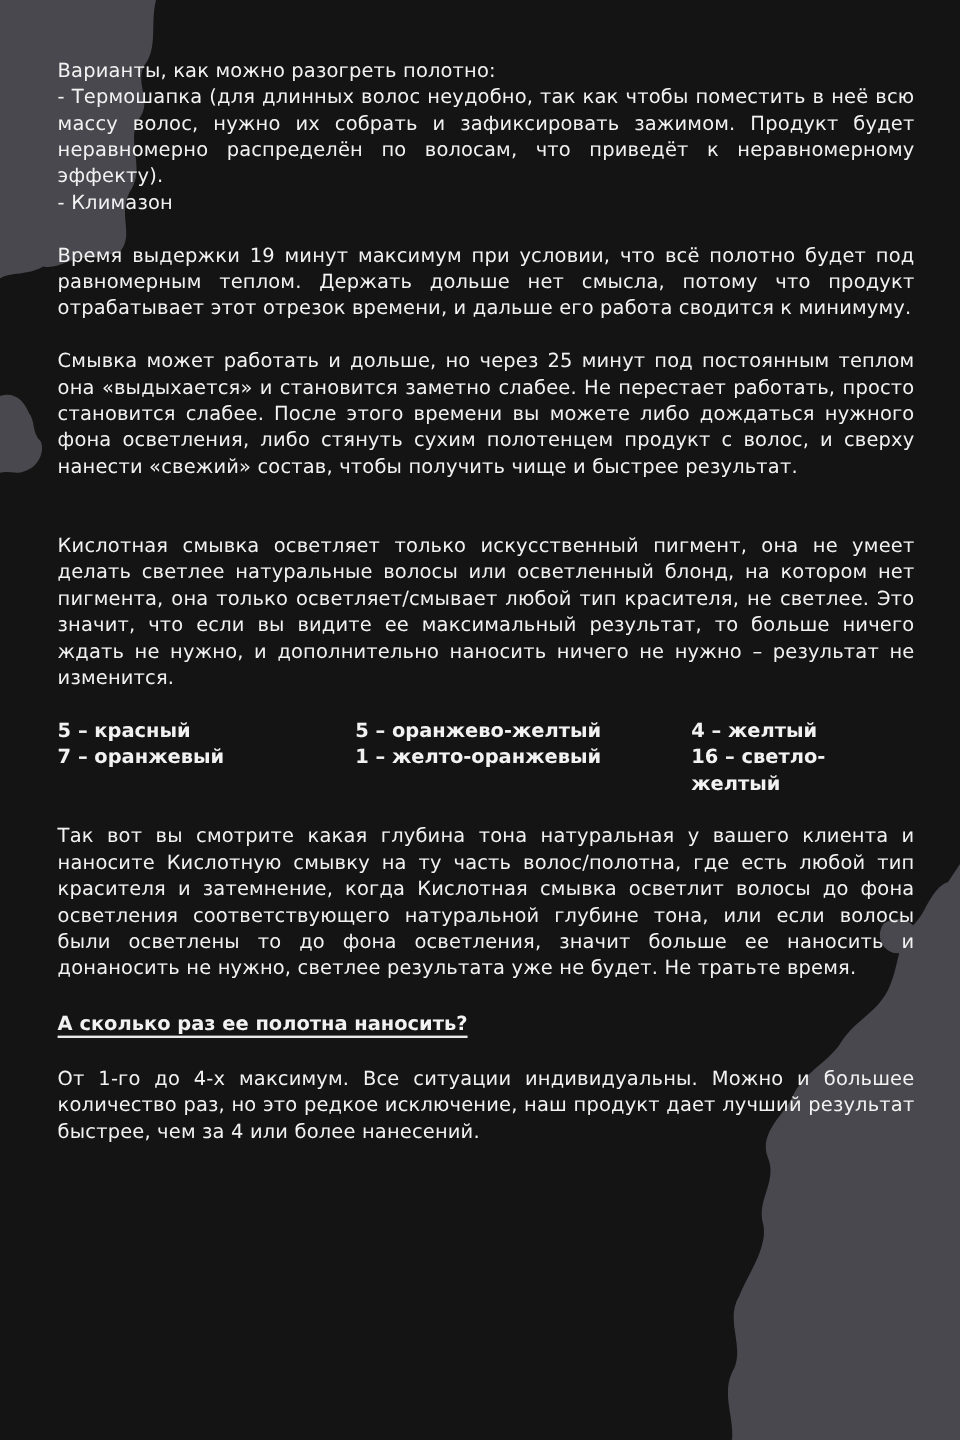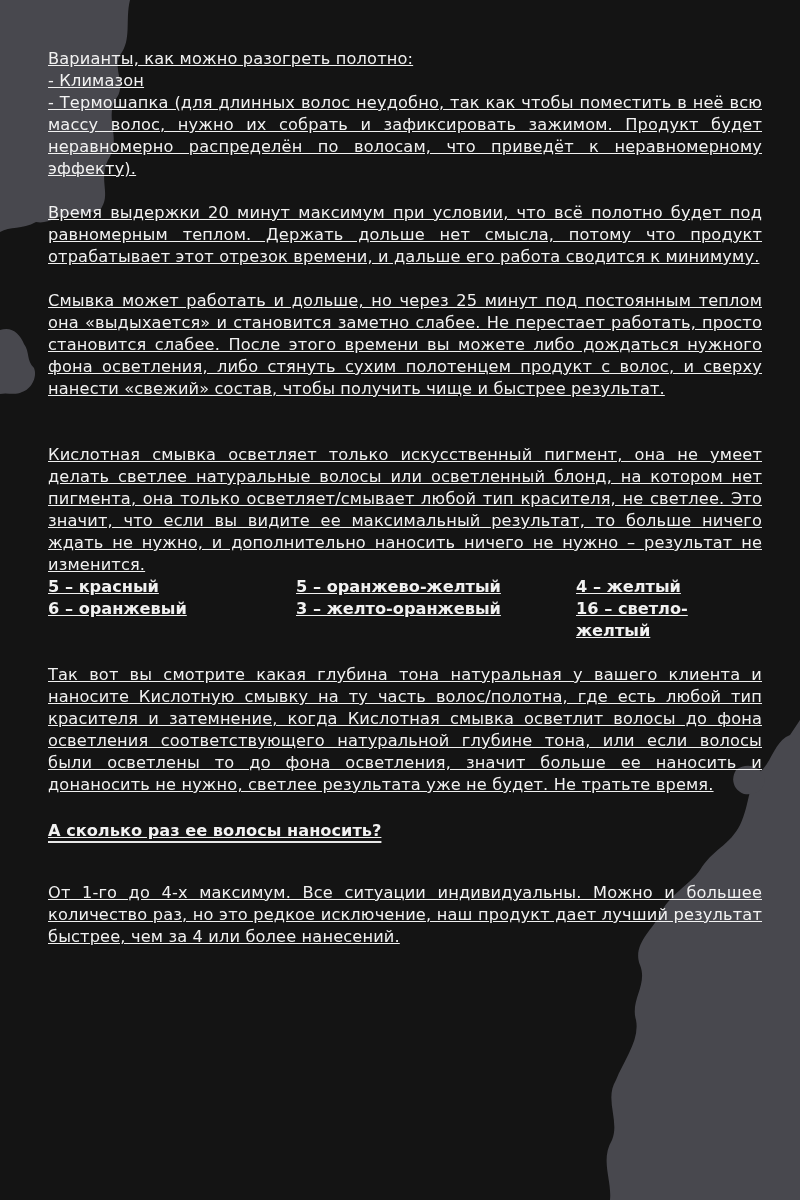--- a/index.html
+++ b/index.html
@@ -3,21 +3,21 @@
 <meta charset="utf-8">
 <style>
   html, body { margin: 0; padding: 0; }
   body {
     width: 800px; height: 1200px; overflow: hidden;
     background: #141414; position: relative;
     font-family: "DejaVu Sans", sans-serif;
     color: #f2f2f2;
   }
   .bg { position: absolute; inset: 0; z-index: 0; }
-  .page { position: absolute; left: 48px; top: 48px; width: 714px; z-index: 1; text-decoration: underline; }
+  .page { position: absolute; left: 48px; top: 48px; width: 714px; z-index: 1; }
   .p { font-size: 16.2px; line-height: 22px; margin: 0; text-align: justify; letter-spacing: 0.15px; }
   .p + .p { margin-top: 22px; }
   .line { display: block; }
   .gap { height: 22px; }
   .heading {
     font-weight: bold; font-size: 16.2px; line-height: 22px; margin: 0;
     display: inline; text-decoration: underline; text-decoration-thickness: 2px;
     text-underline-offset: 5px; text-decoration-color: #e8e8e8;
   }
   .hwrap { margin: 0; line-height: 26px; }
@@ -29,41 +29,41 @@
 <svg class="bg" width="800" height="1200" viewBox="0 0 800 1200">
   <path fill="#48484e" d="M0,0 L130,0 C125,20 132,40 120,55 C112,70 128,85 115,100 C105,120 122,140 108,160 C98,180 112,195 100,210 L78,215 C60,212 50,225 36,222 C22,230 10,226 0,232 Z"></path>
   <path fill="#48484e" d="M0,330 C12,326 20,334 24,344 C30,352 26,360 34,368 C38,378 30,390 22,392 C14,396 8,392 0,394 Z"></path>
   <path fill="#48484e" d="M800,720 L800,1200 L610,1200 C612,1180 600,1160 612,1140 C620,1120 604,1100 616,1080 C624,1060 640,1040 636,1020 C630,1000 648,985 640,965 C632,945 652,930 660,915 C668,895 690,885 700,870 C712,850 730,845 740,825 C750,805 748,780 762,770 C772,760 776,740 790,735 Z"></path>
   <path fill="#48484e" d="M736,770 C746,762 760,766 764,776 C768,788 756,796 744,794 C734,790 730,780 736,770 Z"></path>
 </svg>
 
 <div class="page">
   <div class="p">
     <span class="line">Варианты, как можно разогреть полотно:</span>
+    <span class="line">- Термошапка (для длинных волос неудобно, так как чтобы поместить в неё всю массу волос, нужно их собрать и зафиксировать зажимом. Продукт будет неравномерно распределён по волосам, что приведёт к неравномерному эффекту).</span>
     <span class="line">- Климазон</span>
-    <span class="line">- Термошапка (для длинных волос неудобно, так как чтобы поместить в неё всю массу волос, нужно их собрать и зафиксировать зажимом. Продукт будет неравномерно распределён по волосам, что приведёт к неравномерному эффекту).</span>
   </div>
 
-  <p class="p">Время выдержки 20 минут максимум при условии, что всё полотно будет под равномерным теплом. Держать дольше нет смысла, потому что продукт отрабатывает этот отрезок времени, и дальше его работа сводится к минимуму.</p>
+  <p class="p">Время выдержки 19 минут максимум при условии, что всё полотно будет под равномерным теплом. Держать дольше нет смысла, потому что продукт отрабатывает этот отрезок времени, и дальше его работа сводится к минимуму.</p>
   <p class="p">Смывка может работать и дольше, но через 25 минут под постоянным теплом она «выдыхается» и становится заметно слабее. Не перестает работать, просто становится слабее. После этого времени вы можете либо дождаться нужного фона осветления, либо стянуть сухим полотенцем продукт с волос, и сверху нанести «свежий» состав, чтобы получить чище и быстрее результат.</p>
 
   <div class="gap"></div>
   <div class="gap"></div>
 
   <p class="p" style="margin-top:0">Кислотная смывка осветляет только искусственный пигмент, она не умеет делать светлее натуральные волосы или осветленный блонд, на котором нет пигмента, она только осветляет/смывает любой тип красителя, не светлее. Это значит, что если вы видите ее максимальный результат, то больше ничего ждать не нужно, и дополнительно наносить ничего не нужно – результат не изменится.</p>
 
-  <div class="tones" style="">
+  <div class="tones" style="margin-top:22px">
     <span>5 – красный</span>
     <span>5 – оранжево-желтый</span>
     <span>4 – желтый</span>
-    <span>6 – оранжевый</span>
-    <span>3 – желто-оранжевый</span>
+    <span>7 – оранжевый</span>
+    <span>1 – желто-оранжевый</span>
     <span>16 – светло-желтый</span>
   </div>
 
   <p class="p" style="margin-top:22px">Так вот вы смотрите какая глубина тона натуральная у вашего клиента и наносите Кислотную смывку на ту часть волос/полотна, где есть любой тип красителя и затемнение, когда Кислотная смывка осветлит волосы до фона осветления соответствующего натуральной глубине тона, или если волосы были осветлены то до фона осветления, значит больше ее наносить и донаносить не нужно, светлее результата уже не будет. Не тратьте время.</p>
 
   <div class="gap"></div>
-  <div class="hwrap"><h2 class="heading">А сколько раз ее волосы наносить?</h2></div>
+  <div class="hwrap"><h2 class="heading">А сколько раз ее полотна наносить?</h2></div>
   <div class="gap"></div>
 
-  <p class="p" style="margin-top:16px">От 1-го до 4-х максимум. Все ситуации индивидуальны. Можно и большее количество раз, но это редкое исключение, наш продукт дает лучший результат быстрее, чем за 4 или более нанесений.</p>
+  <p class="p" style="margin-top:0">От 1-го до 4-х максимум. Все ситуации индивидуальны. Можно и большее количество раз, но это редкое исключение, наш продукт дает лучший результат быстрее, чем за 4 или более нанесений.</p>
 </div>
 
 </body></html>

